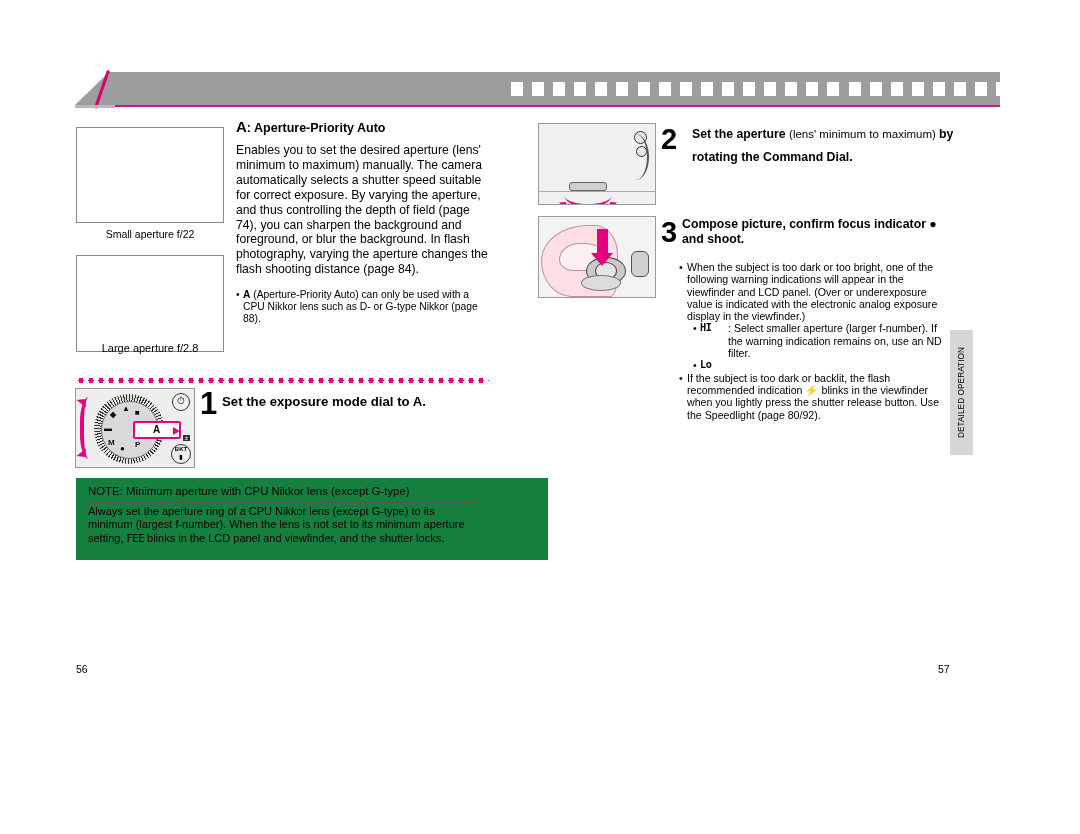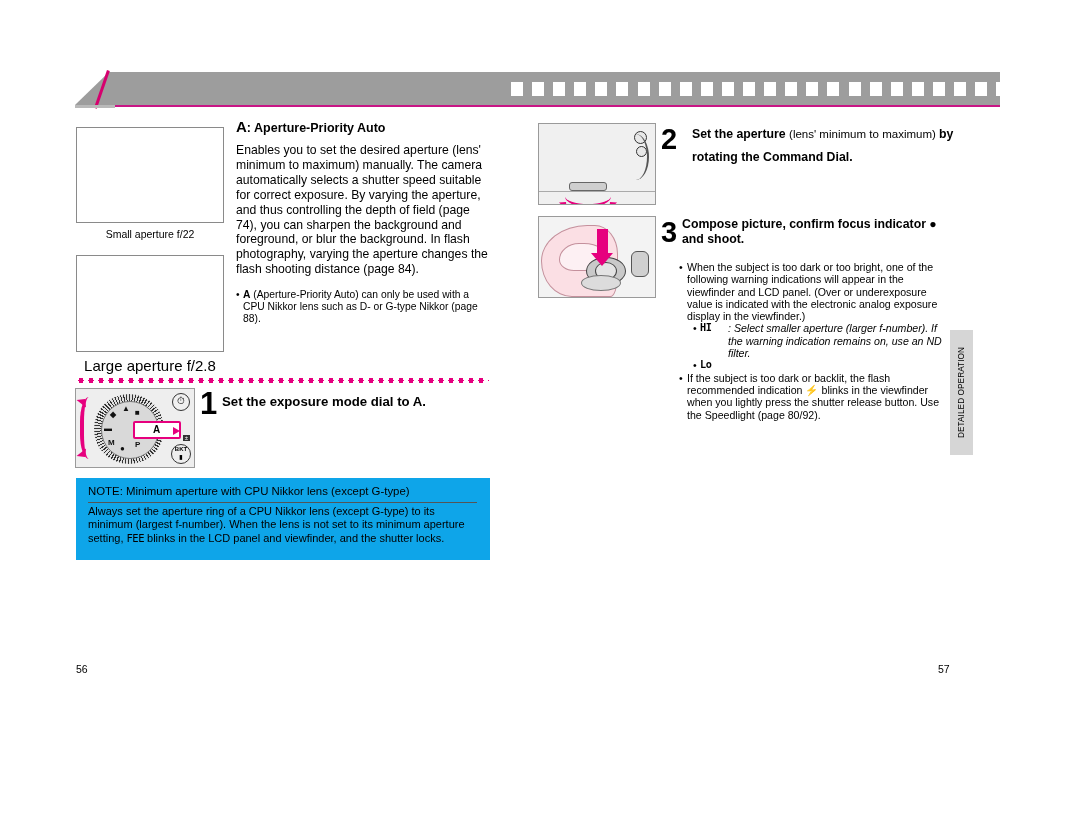--- a/index.html
+++ b/index.html
@@ -116,22 +116,22 @@
     background: #ffffff;
     box-sizing: border-box;
   }
   #small-aperture-box { left: 76px; top: 127px; width: 148px; height: 96px; }
   #small-aperture-caption {
     position: absolute; left: 76px; top: 228px; width: 148px;
     text-align: center; font-size: 10.5px;
   }
   #large-aperture-box { left: 76px; top: 255px; width: 148px; height: 97px; }
   #large-aperture-caption {
-    position: absolute; left: 76px; top: 357px; width: 148px;
-    text-align: center; font-size: 15px;
+    position: absolute; left: 76px; top: 342px; width: 148px;
+    text-align: center; font-size: 11px;
   }
 
   #mode-heading {
     position: absolute;
     left: 236px; top: 118px;
     font-size: 12.5px;
     font-weight: bold;
     white-space: nowrap;
     text-align: right;
   }
@@ -189,22 +189,22 @@
     left: 222px; top: 394px;
     font-size: 13.2px;
     font-weight: bold;
     white-space: nowrap;
   }
 
   
   #note-box {
     position: absolute;
     left: 76px; top: 478px;
-    width: 414px; height: 82px;
-    background: #0ea5e9;
+    width: 472px; height: 82px;
+    background: #15803d;
     box-sizing: border-box;
   }
   #note-title {
     position: absolute;
     left: 12px; top: 7px;
     font-size: 11.4px;
     white-space: nowrap;
   }
   #note-rule {
     position: absolute;
@@ -288,21 +288,21 @@
     padding-left: 14px;
   }
   #right-bullets .sub .mark { width: 7px; flex: 0 0 auto; }
   #right-bullets .sub .code {
     width: 28px; flex: 0 0 auto;
     font-family: "DejaVu Sans Mono", monospace;
     font-weight: bold;
     font-size: 10.2px;
     letter-spacing: -0.3px;
   }
-  #right-bullets .sub .txt { flex: 1 1 auto; font-style: italic; }
+  #right-bullets .sub .txt { flex: 1 1 auto; }
   .flashglyph { font-weight: bold; }
 
   
   #side-tab {
     position: absolute;
     left: 950px; top: 330px;
     width: 23px; height: 125px;
     background: #d6d6d6;
   }
   #side-tab span {

